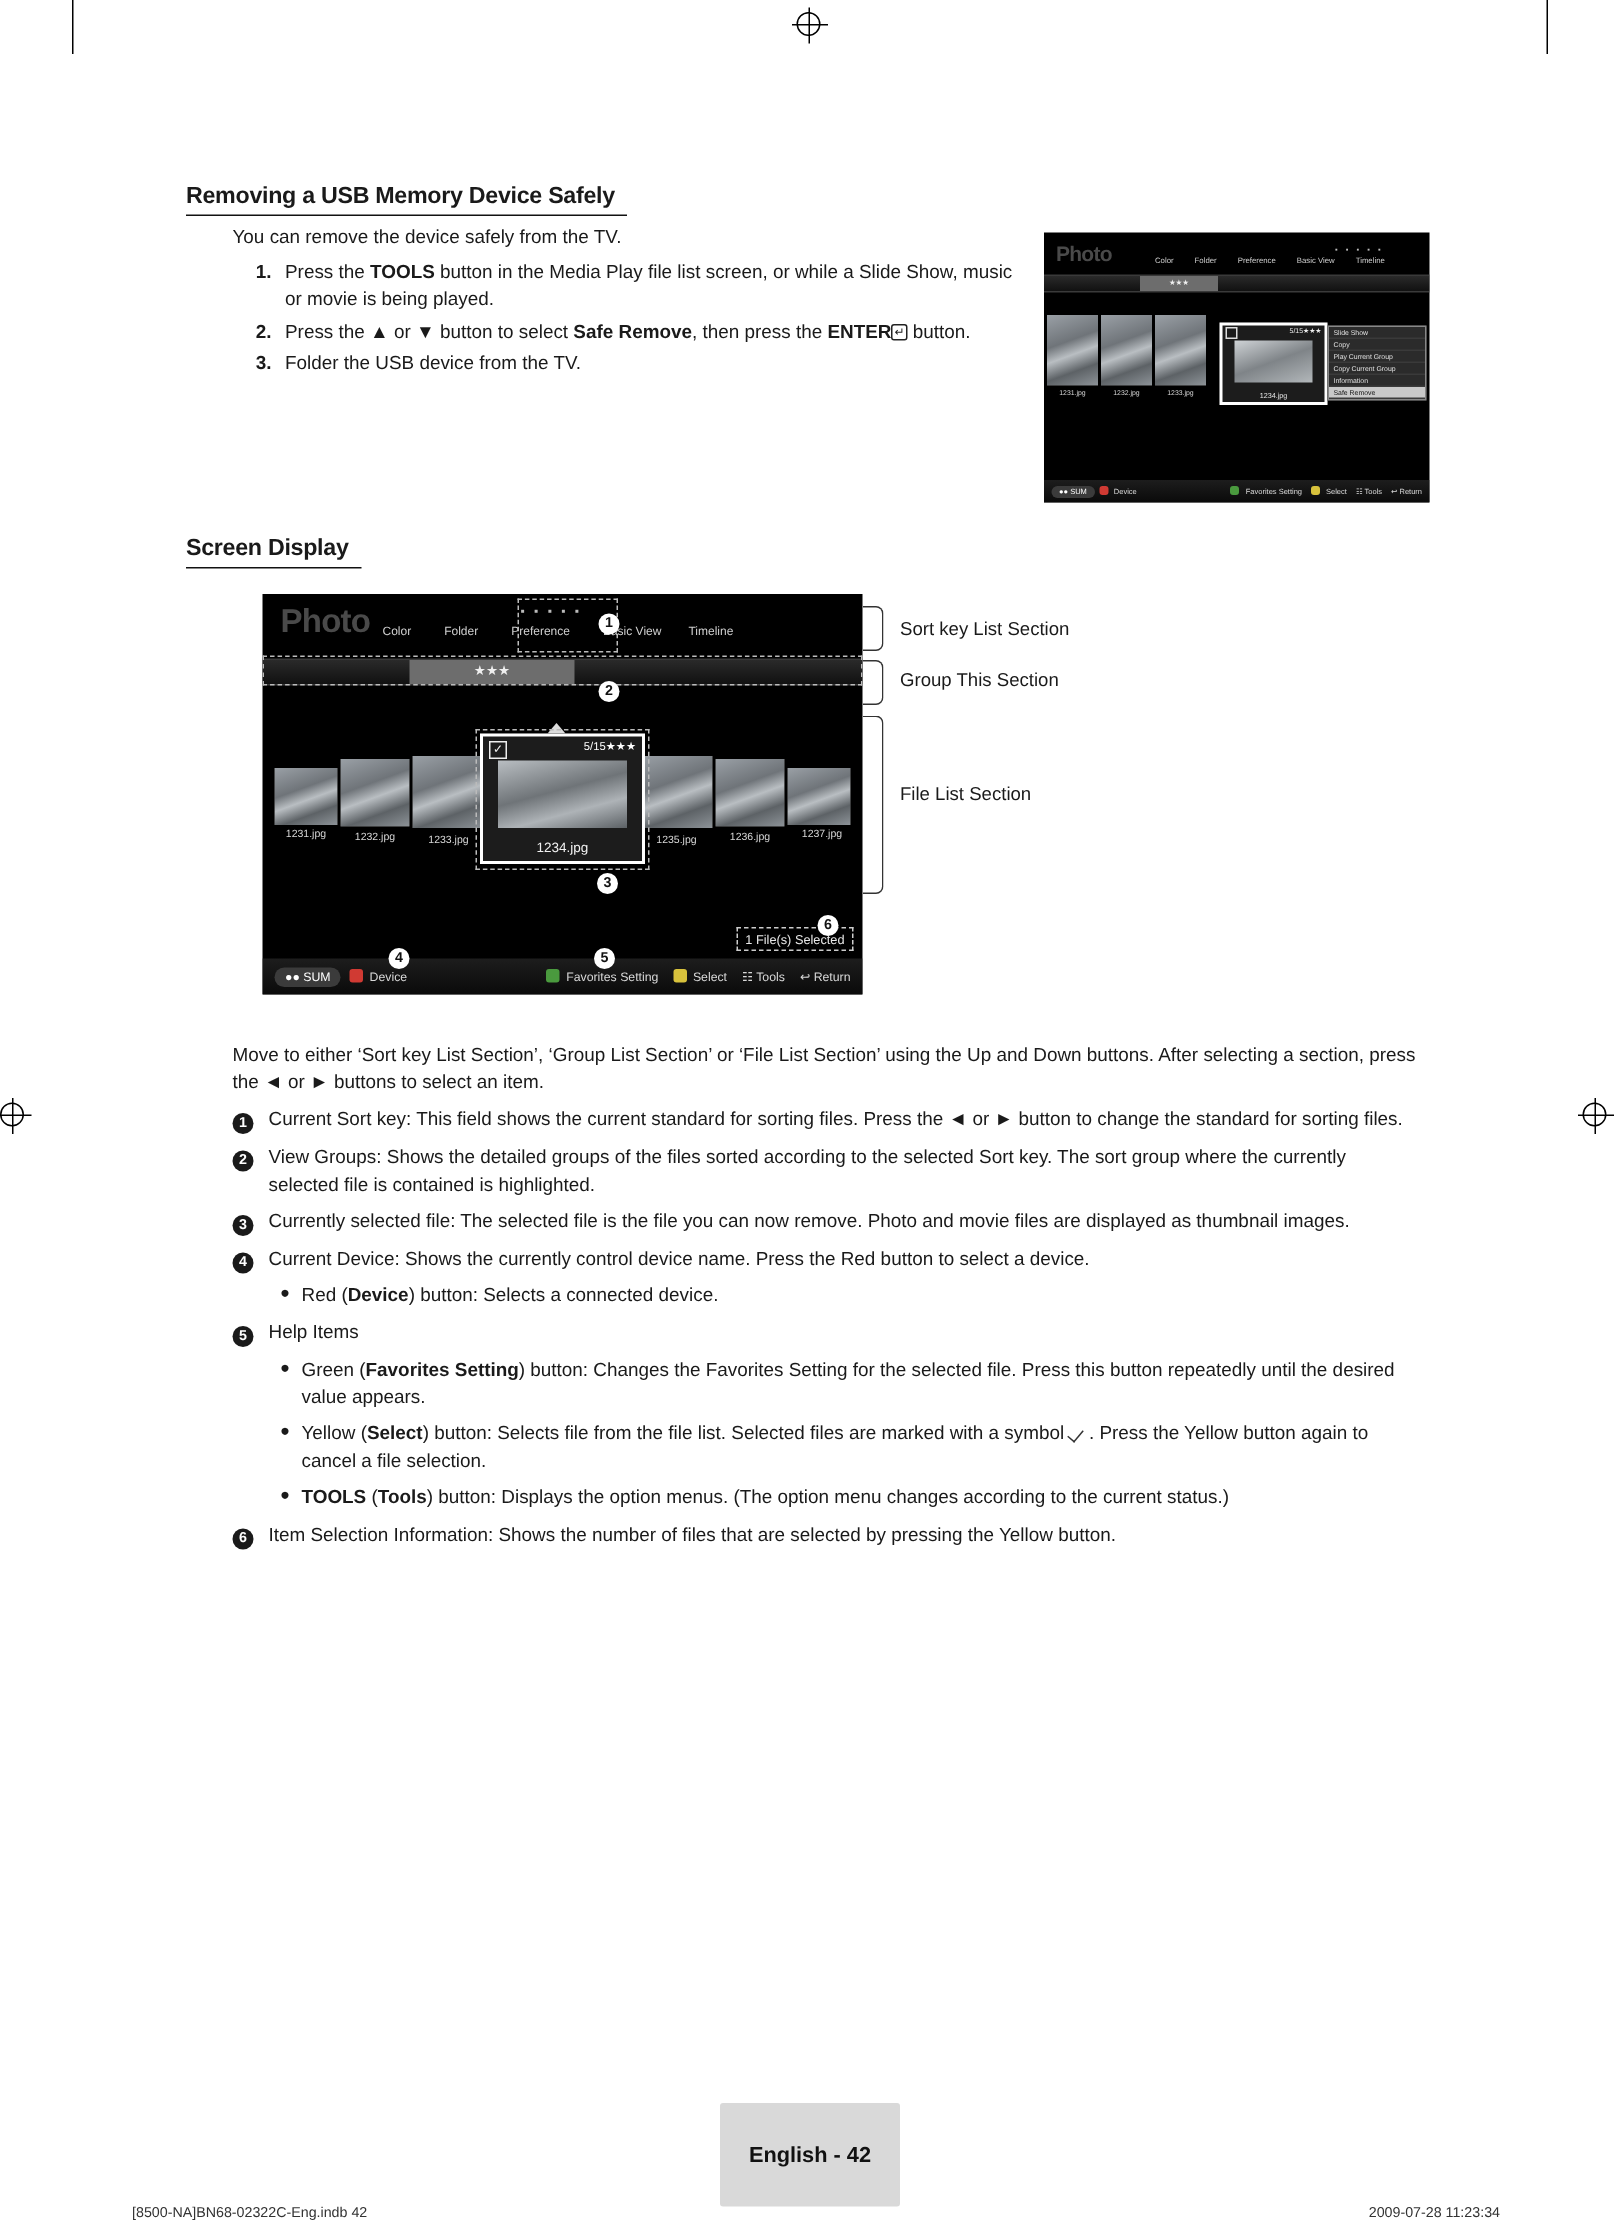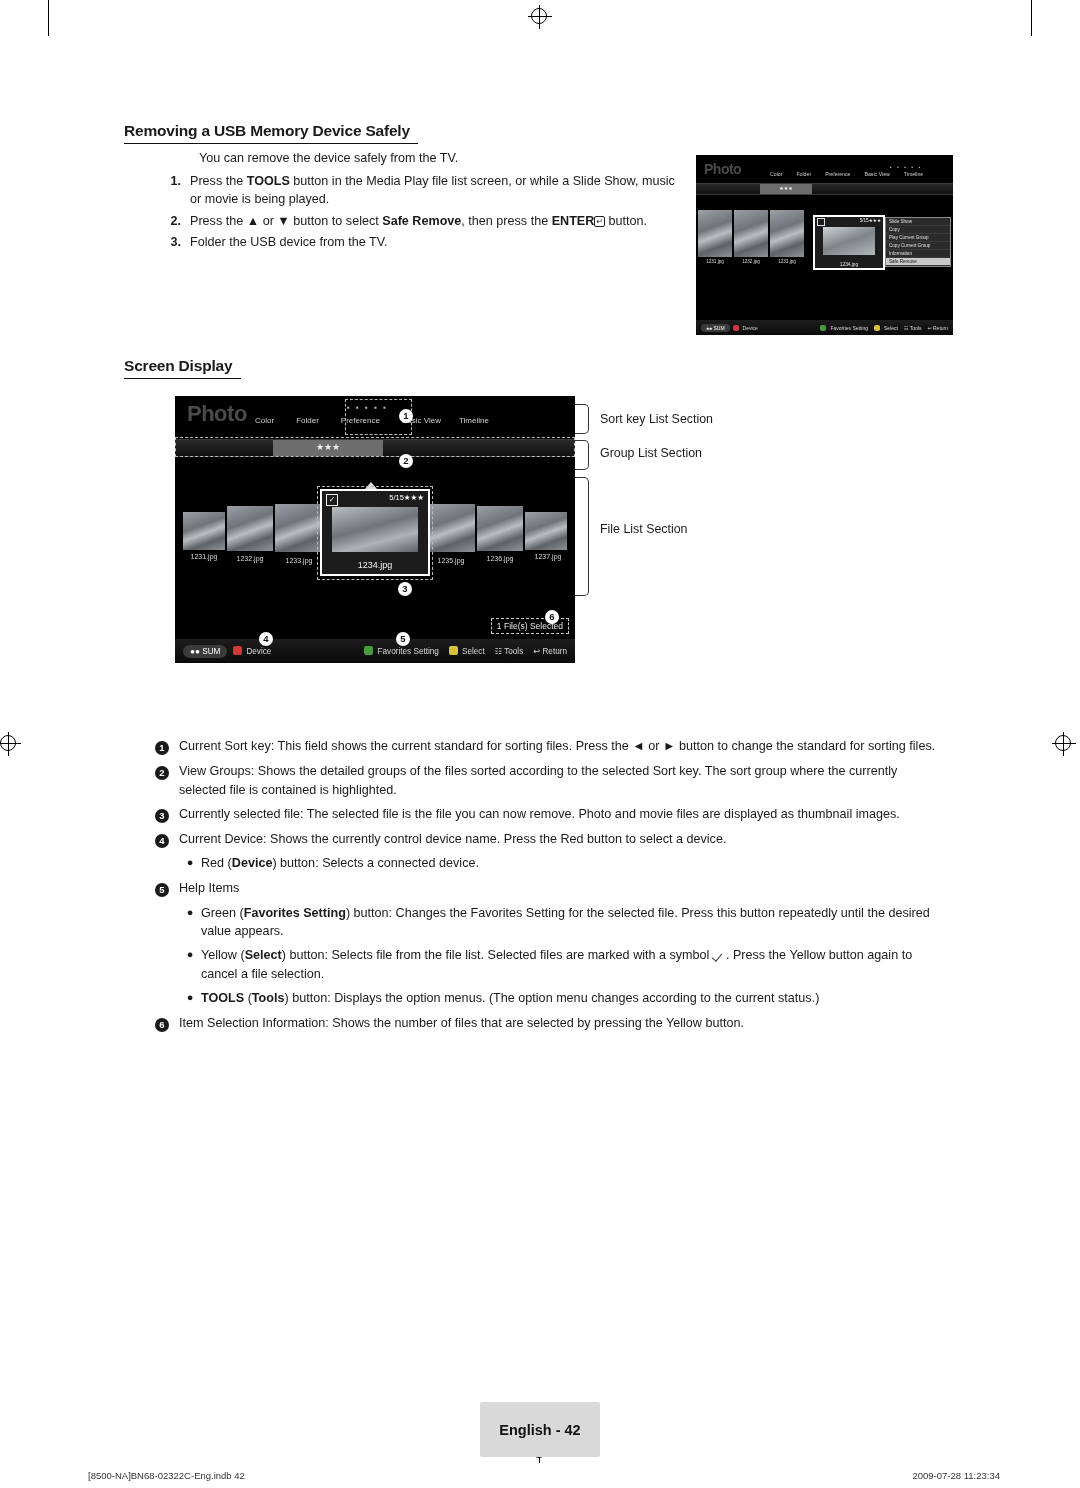--- a/index.html
+++ b/index.html
@@ -48,21 +48,20 @@
     padding: 0 0 3px 0;
     letter-spacing: -0.2px;
   }
   .rule-under {
     border-bottom: 1.2px solid #111;
   }
 
   .body-text {
     font-size: 12.6px;
     line-height: 1.42;
-    margin-left: 44px;
   }
 
   .num-list { position: absolute; }
   .num-item {
     position: relative;
     display: flex;
     font-size: 12.6px;
     line-height: 1.45;
     margin-bottom: 3px;
   }
@@ -442,23 +441,24 @@
   <div class="callout-num" style="left:398px; top:578px;"><span class="circnum light">3</span></div>
   <div class="callout-num" style="left:259px; top:628px;"><span class="circnum light">4</span></div>
   <div class="callout-num" style="left:396px; top:628px;"><span class="circnum light">5</span></div>
   <div class="callout-num" style="left:545px; top:606px;"><span class="circnum light">6</span></div>
 
   <div class="bracket" style="left:575px; top:404px; width:14px; height:30px; border-radius:0 5px 5px 0;"></div>
   <div class="bracket" style="left:575px; top:440px; width:14px; height:30px; border-radius:0 5px 5px 0;"></div>
   <div class="bracket" style="left:575px; top:477px; width:14px; height:119px; border-radius:0 5px 5px 0;"></div>
 
   <div class="legend-label" style="left:600px; top:412px;">Sort key List Section</div>
-  <div class="legend-label" style="left:600px; top:446px;">Group List Section</div>
+  <div class="legend-label" style="left:600px; top:446px;">Group This Section</div>
   <div class="legend-label" style="left:600px; top:522px;">File List Section</div>
 
+  <div class="body-text" style="position:absolute; left:155px; top:695px; width:790px;">Move to either ‘Sort key List Section’, ‘Group List Section’ or ‘File List Section’ using the Up and Down buttons. After selecting a section, press the ◄ or ► buttons to select an item.</div>
 
   <div style="position:absolute; left:155px; top:737px; width:790px;">
 
     <div class="exp-item">
       <span class="marker"><span class="circnum">1</span></span>
       <span class="txt">Current Sort key: This field shows the current standard for sorting files. Press the ◄ or ► button to change the standard for sorting files.</span>
     </div>
 
     <div class="exp-item" style="margin-top:6px;">
       <span class="marker"><span class="circnum">2</span></span>
@@ -499,17 +499,17 @@
       <span class="dot">●</span>
       <span class="txt"><b>TOOLS</b> (<b>Tools</b>) button: Displays the option menus. (The option menu changes according to the current status.)</span>
     </div>
 
     <div class="exp-item" style="margin-top:7px;">
       <span class="marker"><span class="circnum">6</span></span>
       <span class="txt">Item Selection Information: Shows the number of files that are selected by pressing the Yellow button.</span>
     </div>
   </div>
 
-  <div class="page-badge" style="left:480px; top:1402px; width:120px; height:55px;">English - 42</div>
+  <div class="page-badge" style="left:480px; top:1402px; width:120px; height:69px;">English - 42</div>
 
   <div class="footline" style="left:88px; top:1470px;">[8500-NA]BN68-02322C-Eng.indb   42</div>
   <div class="footline" style="right:80px; top:1470px;">2009-07-28      11:23:34</div>
 </div>
 
 </body></html>

